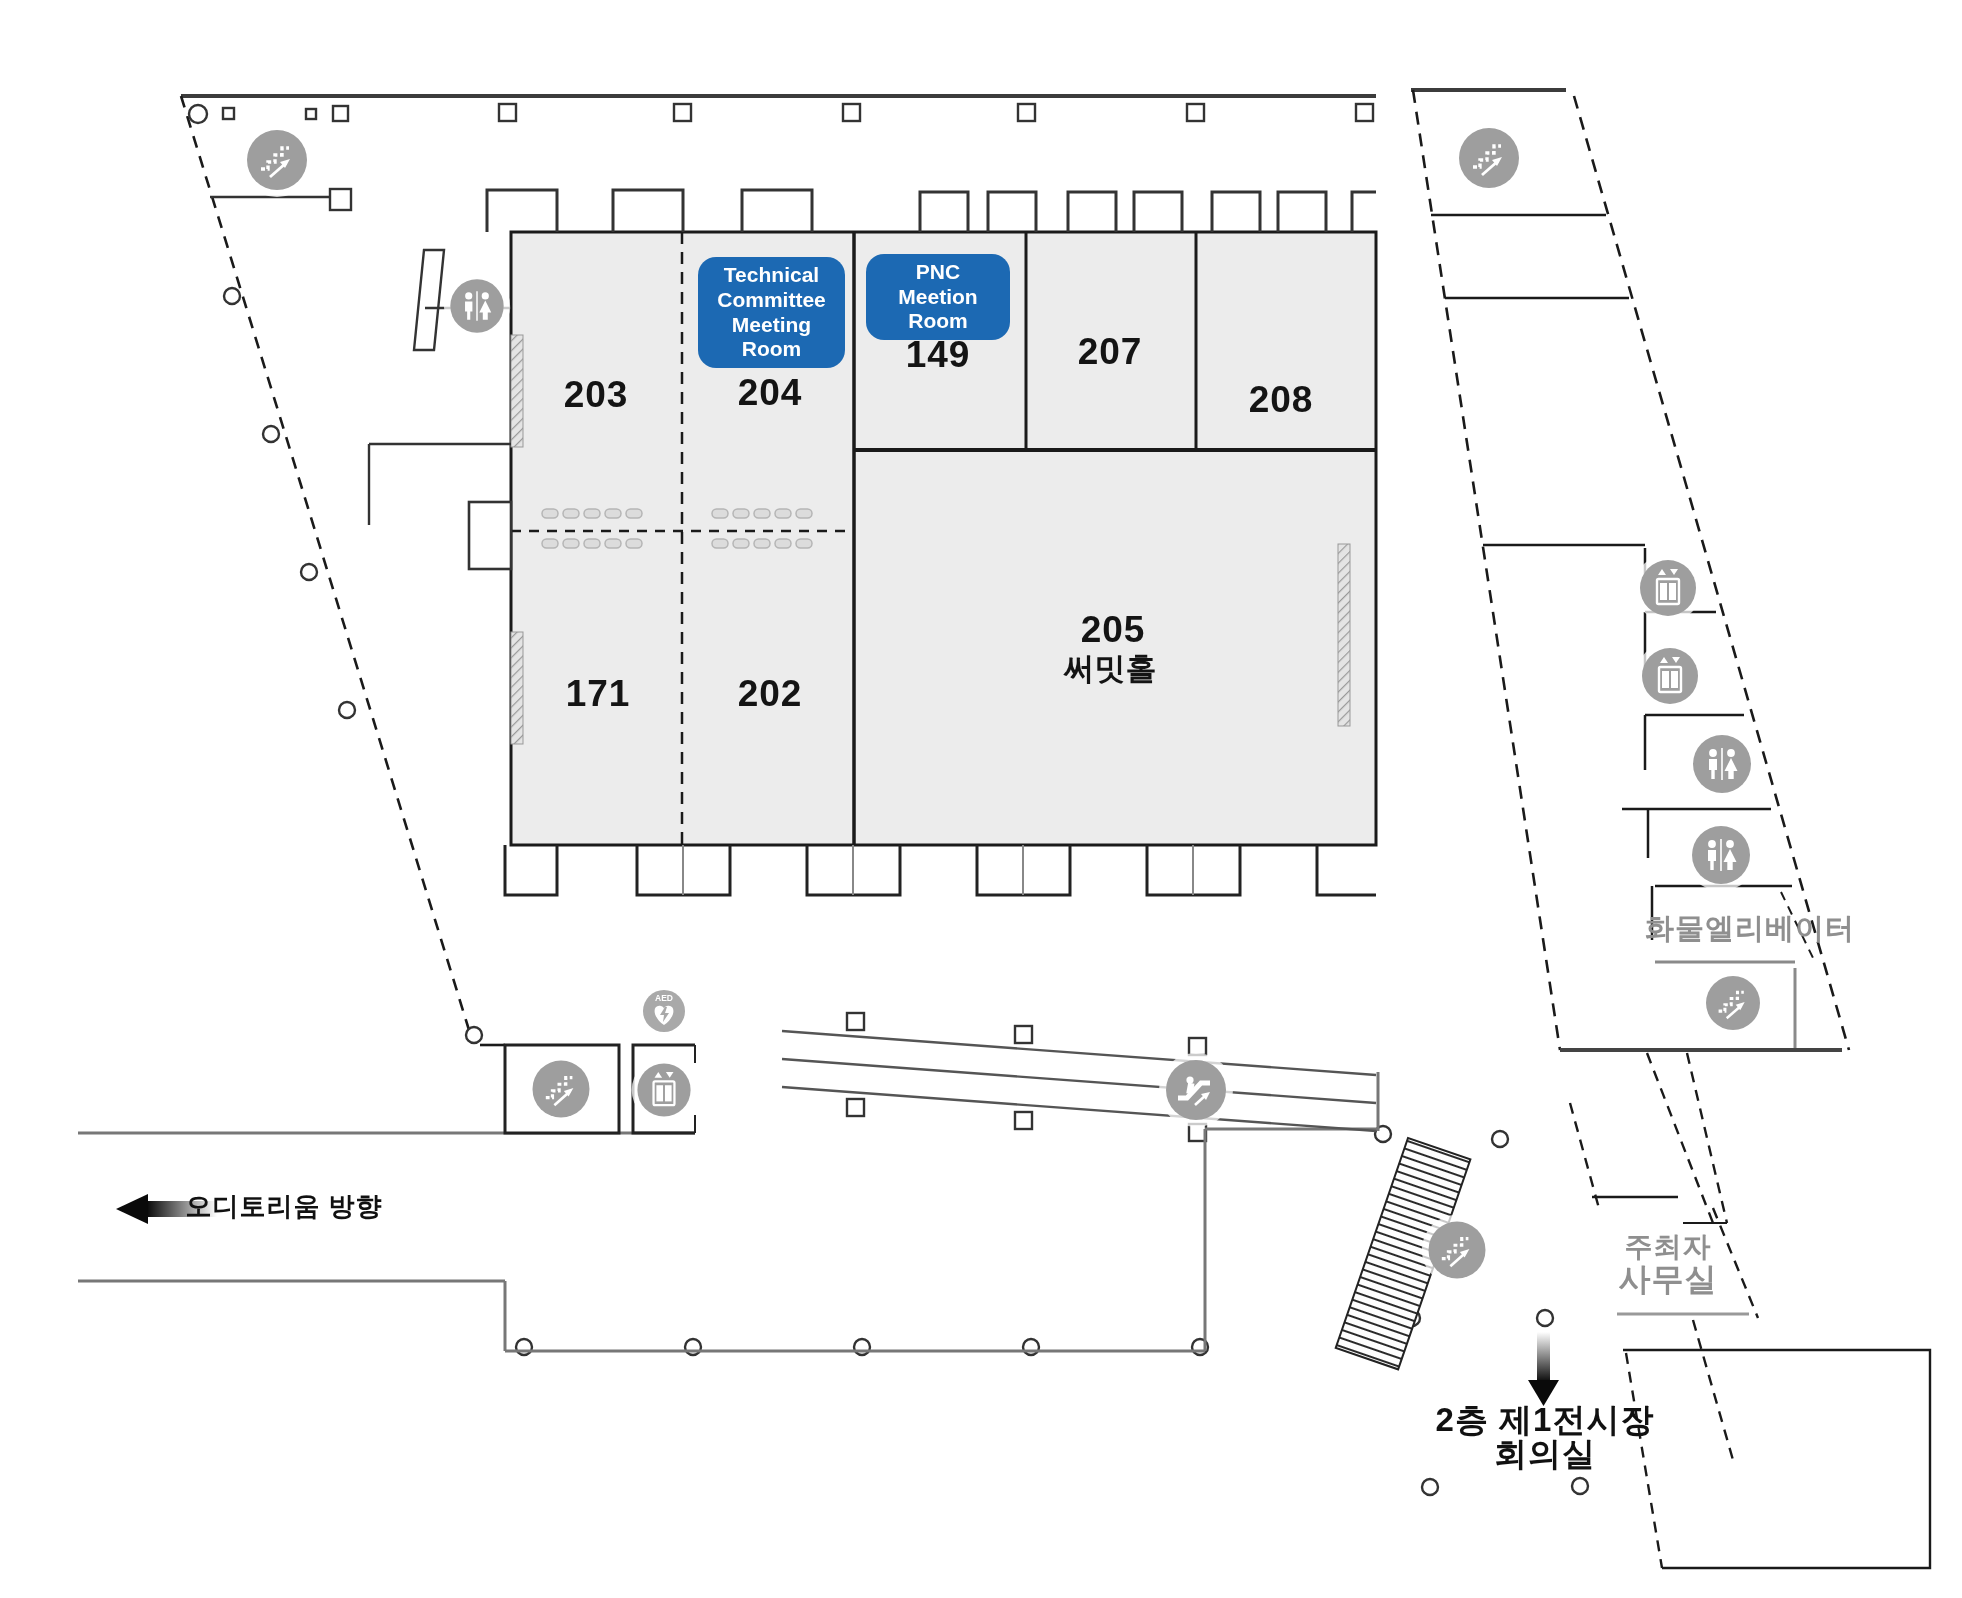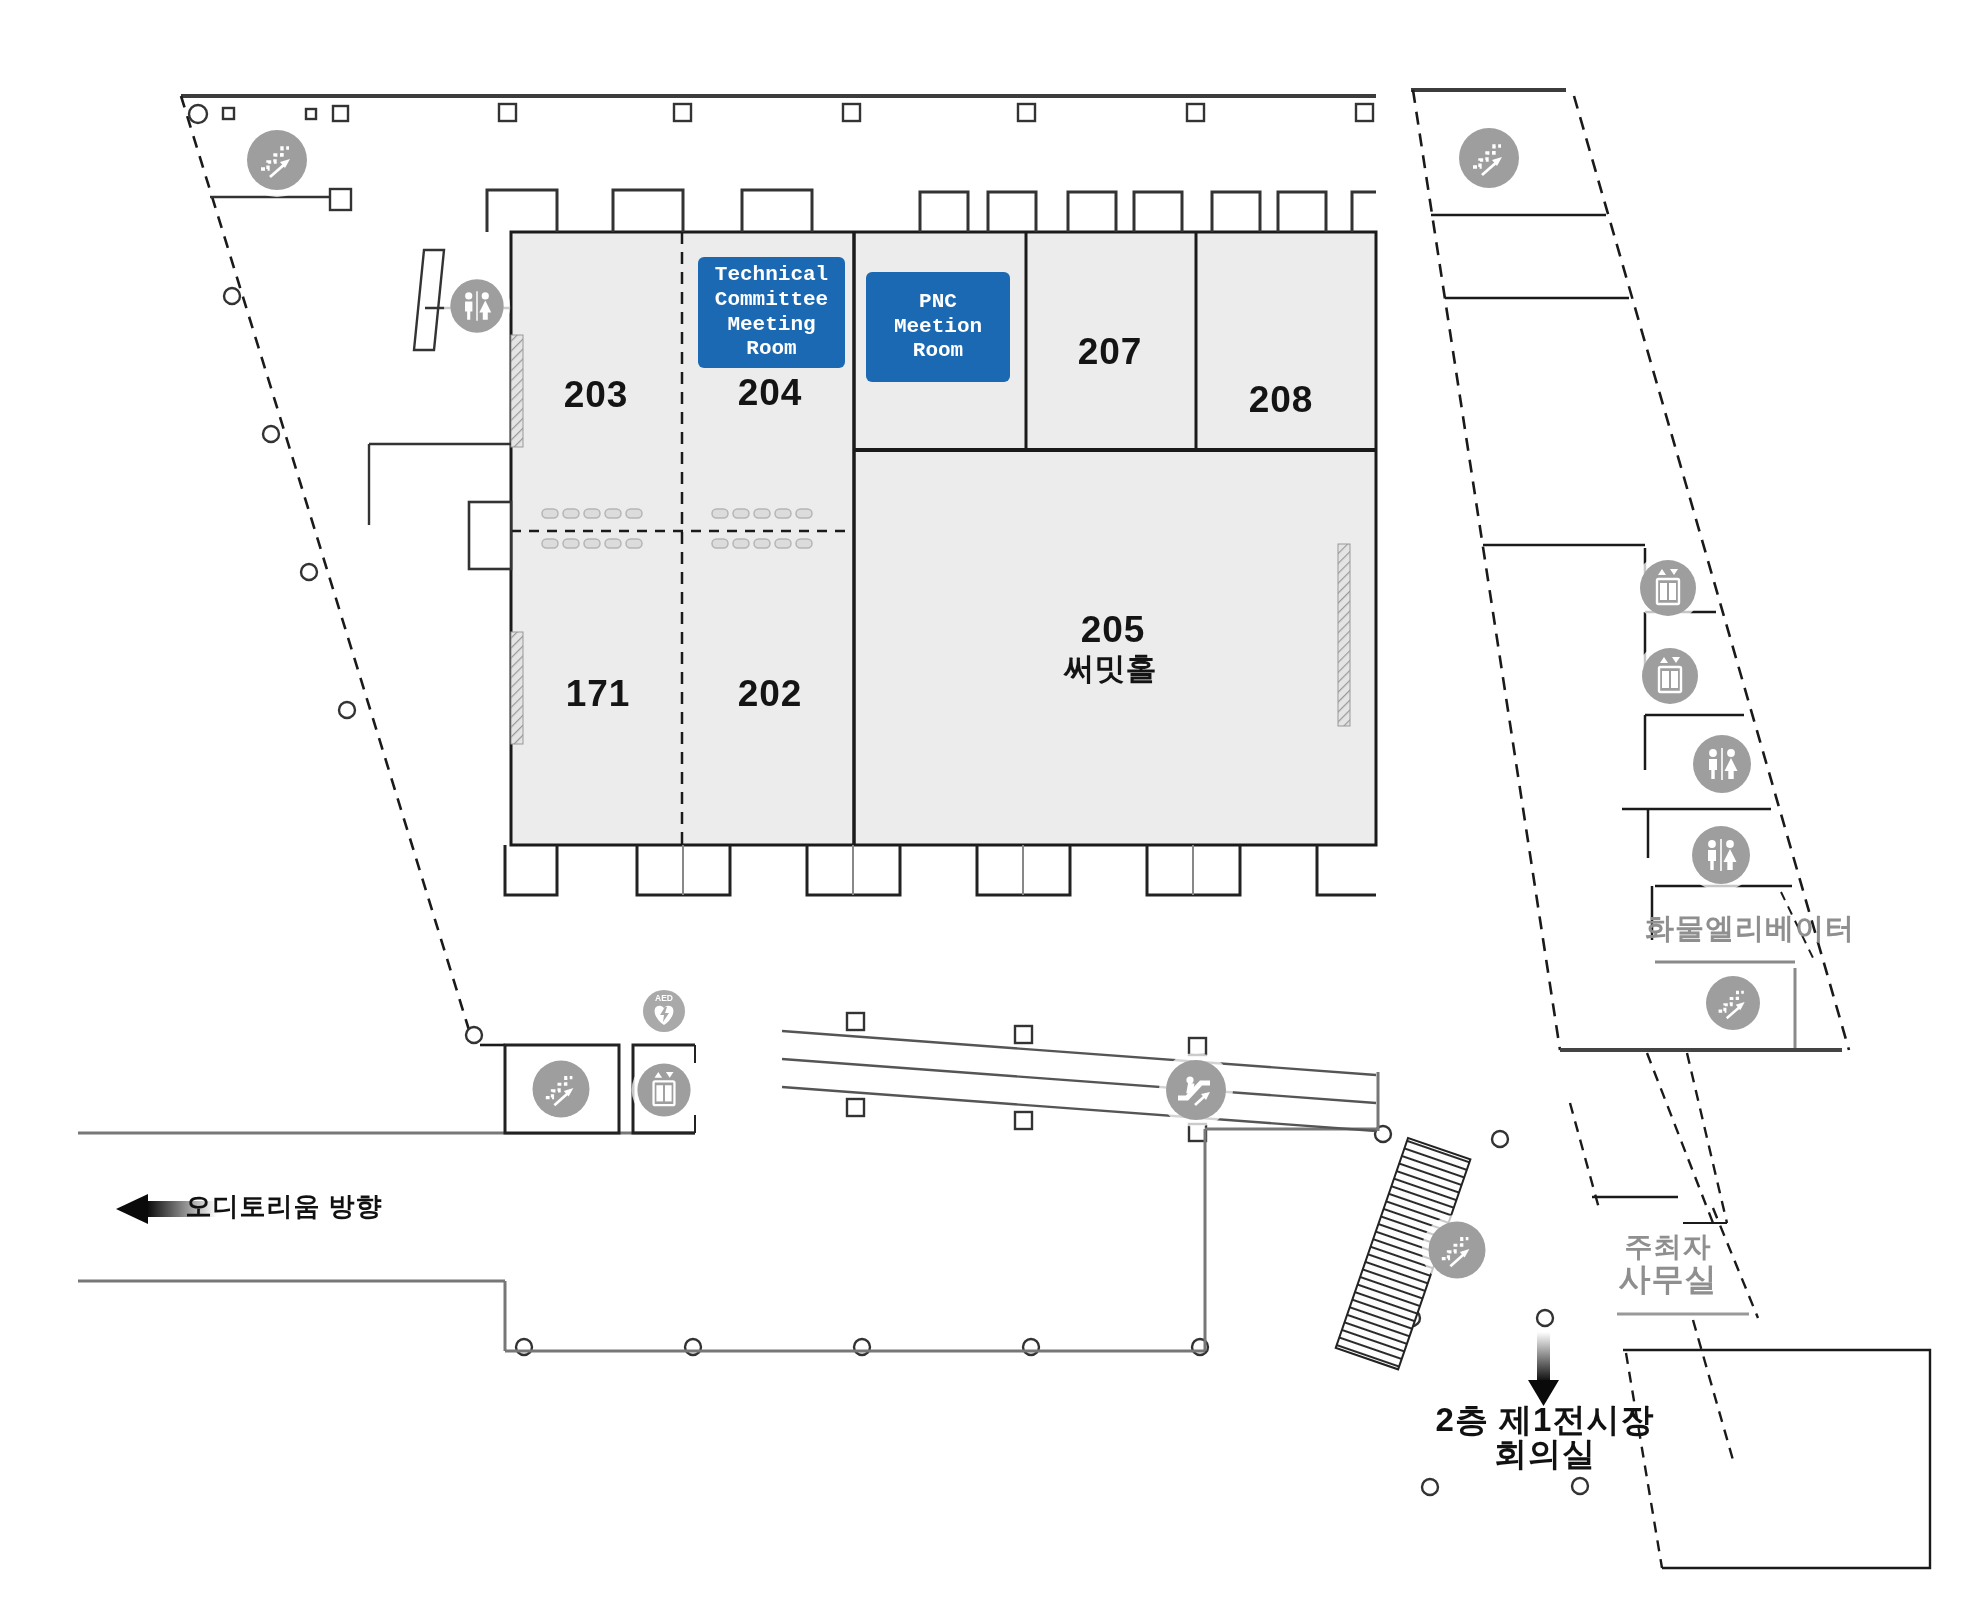--- a/index.html
+++ b/index.html
@@ -4,23 +4,23 @@
 <style>
   html,body{margin:0;padding:0;background:#fff;}
   .stage{position:relative;width:1962px;height:1598px;background:#fff;
          font-family:"Liberation Sans",sans-serif;overflow:hidden;}
   .stage svg{position:absolute;left:0;top:0;}
   .lbl{position:absolute;transform:translate(-50%,-50%);text-align:center;white-space:nowrap;z-index:4;}
   .room-num{font-size:37px;font-weight:bold;color:#141414;letter-spacing:1px;}
   .hall-name{font-size:31px;font-weight:bold;color:#141414;}
   .muted{color:#8f8f8f;font-weight:bold;font-size:29px;letter-spacing:1px;}
   .black-note{color:#111;font-weight:bold;font-size:33px;letter-spacing:1px;}
-  .bluebox{position:absolute;z-index:5;background:#1c69b3;border-radius:6px;color:#fff;
+  .bluebox{position:absolute;z-index:5;background:#1c69b3;border-radius:18px;color:#fff;
            display:flex;align-items:center;justify-content:center;text-align:center;
-           font-weight:bold;font-size:21px;line-height:1.18;padding:4px 10px;box-sizing:border-box;font-family:Liberation Mono, monospace;}
+           font-weight:bold;font-size:21px;line-height:1.18;padding:4px 10px;box-sizing:border-box;}
 </style>
 </head>
 <body>
 
 <div class="stage">
 
 <svg width="1962" height="1598" viewBox="0 0 1962 1598">
   <defs>
     <pattern id="hatch" width="7" height="7" patternTransform="rotate(45)" patternUnits="userSpaceOnUse">
       <rect width="7" height="7" fill="#e4e4e4"></rect>
@@ -275,21 +275,21 @@
     <polygon points="116,1209 148,1194 148,1224" fill="#0a0a0a"></polygon>
     <rect x="147" y="1201" width="70" height="16" fill="url(#fadeR)"></rect>
   </g>
   <g>
     <rect x="1537" y="1332" width="13" height="50" fill="url(#fadeD)"></rect>
     <polygon points="1528,1380 1559,1380 1543.5,1406" fill="#0a0a0a"></polygon>
   </g>
 </svg>
 
 <div class="bluebox" style="left:698px;top:257px;width:147px;height:111px;">Technical Committee Meeting Room</div>
-<div class="bluebox" style="left:866px;top:272px;width:144px;height:110px;">PNC Meetion Room</div>
+<div class="bluebox" style="left:866px;top:254px;width:144px;height:86px;">PNC Meetion Room</div>
 
 <div class="lbl room-num" style="left:596px;top:395px;">203</div>
 <div class="lbl room-num" style="left:770px;top:393px;">204</div>
 <div class="lbl room-num" style="left:938px;top:355px;">149</div>
 <div class="lbl room-num" style="left:1110px;top:352px;">207</div>
 <div class="lbl room-num" style="left:1281px;top:352px;margin-top:48px;">208</div>
 <div class="lbl room-num" style="left:598px;top:694px;">171</div>
 <div class="lbl room-num" style="left:770px;top:694px;">202</div>
 <div class="lbl room-num" style="left:1113px;top:630px;">205</div>
 <div class="lbl hall-name" style="left:1110px;top:669px;">써밋홀</div>

